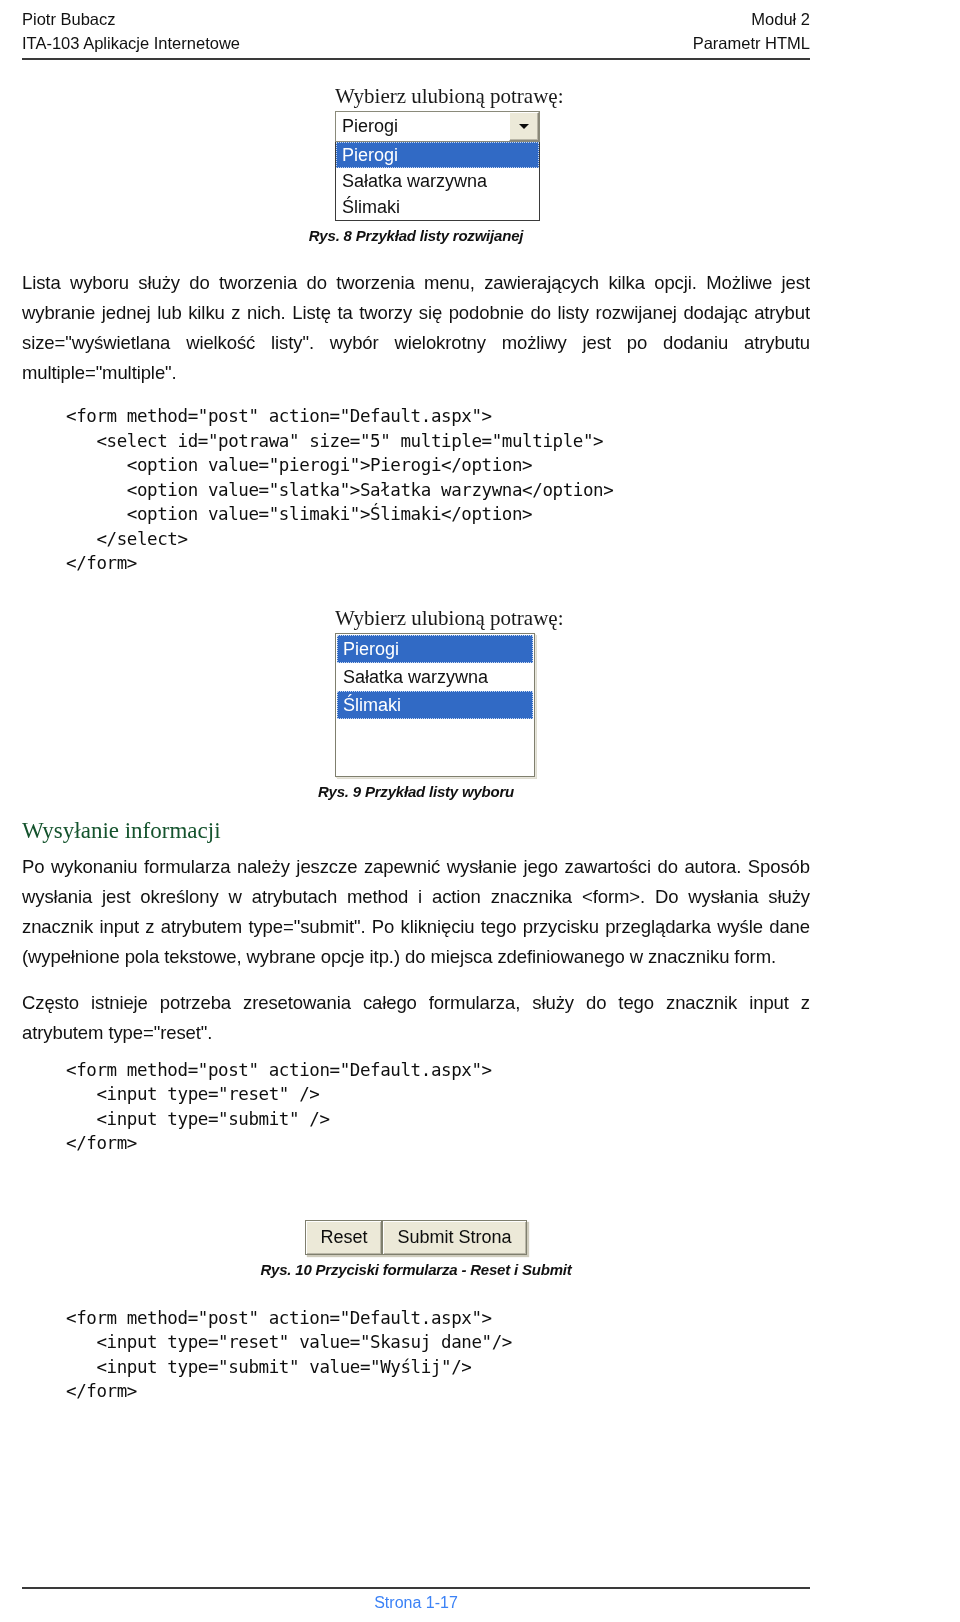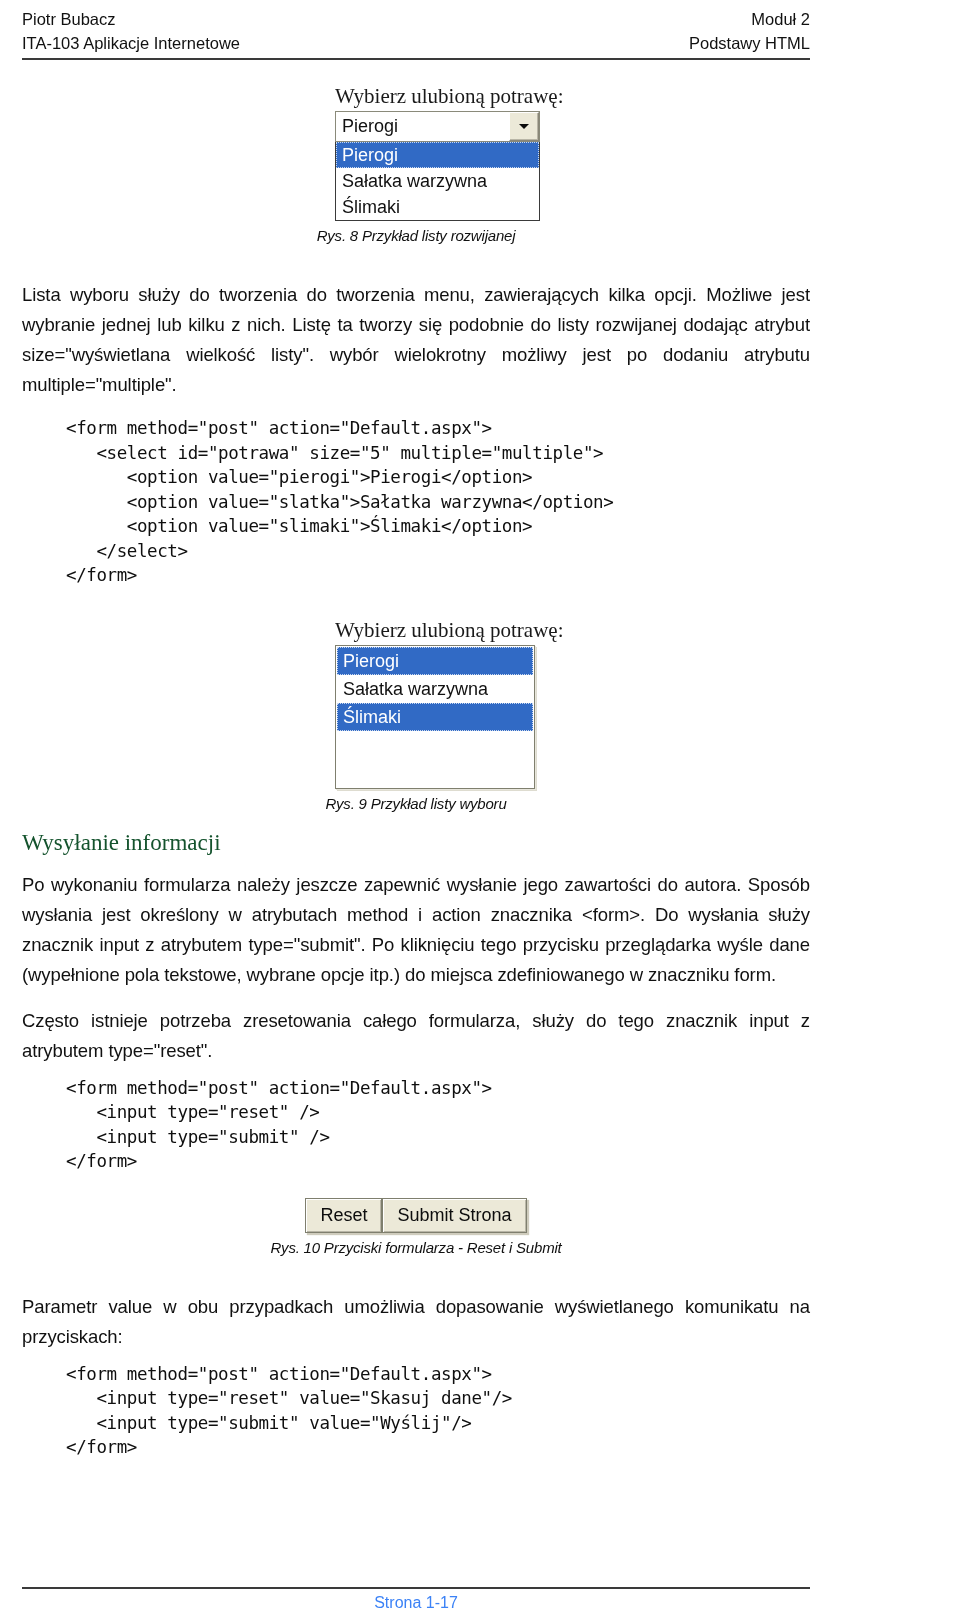--- a/index.html
+++ b/index.html
@@ -45,21 +45,21 @@
   }
 
   
   .body-wrap {
     padding: 0 0px;
   }
   p.para {
     font-size: 18.5px;
     line-height: 30px;
     text-align: justify;
-    margin: 12px 0 16px 0;
+    margin: 0 0 16px 0;
     color: #111;
     letter-spacing: -0.1px;
   }
   p.para.tight { margin-bottom: 10px; }
 
   h2.section-heading {
     font-family: "Liberation Serif", serif;
     font-size: 23px;
     font-weight: normal;
     color: #14532d;
@@ -74,21 +74,21 @@
     margin: 4px 0 14px 0;
     padding-left: 44px;
     color: #0f0f0f;
     white-space: pre;
     letter-spacing: -0.4px;
   }
 
   .fig-caption {
     font-family: "Liberation Sans", sans-serif;
     font-style: italic;
-    font-weight: normal;
+    font-weight: bold;
     font-size: 15px;
     text-align: center;
     color: #111;
     margin: 6px 0 0 0;
     letter-spacing: -0.2px;
   }
 
   
   .figure-block { width: 100%; }
   .fig-inner {
@@ -178,20 +178,21 @@
     padding: 1px;
   }
   .listbox .opt-row { height: 28px; line-height: 28px; }
   .listbox .opt-row.blank { background: #ffffff; }
 
   
   .btn-row {
     display: flex;
     justify-content: center;
     align-items: flex-start;
+    margin-top: 40px;
   }
   .win-button {
     background: #ece9d8;
     border: 1px solid #7f7f6e;
     box-shadow: inset 1px 1px 0 #ffffff, inset -1px -1px 0 #b9b6a7, 2px 2px 1px #cfccbd;
     font-family: "Liberation Sans", sans-serif;
     font-size: 18px;
     color: #0d0d0d;
     padding: 5px 14px 6px 14px;
     line-height: 22px;
@@ -225,21 +226,21 @@
 
 <div class="page">
 
   <div class="doc-header">
     <div class="hdr-row">
       <span class="hdr-left">Piotr Bubacz</span>
       <span class="hdr-right">Moduł 2</span>
     </div>
     <div class="hdr-row">
       <span class="hdr-left">ITA-103 Aplikacje Internetowe</span>
-      <span class="hdr-right">Podstawy HTML</span>
+      <span class="hdr-right">Parametr HTML</span>
     </div>
     <div class="hdr-rule"></div>
   </div>
 
   <div class="body-wrap">
 
     <div class="spacer-24"></div>
 
     <div class="figure-block">
       <div class="fig-inner" style="width:260px;margin-left:313px;">
@@ -308,21 +309,20 @@
     <div class="figure-block">
       <div class="btn-row">
         <div class="win-button">Reset</div>
         <div class="win-button">Submit Strona</div>
       </div>
       <div class="fig-caption">Rys. 10 Przyciski formularza - Reset i Submit</div>
     </div>
 
     <div class="spacer-24"></div>
 
-    <p class="para tight">Parametr value w obu przypadkach umożliwia dopasowanie wyświetlanego komunikatu na przyciskach:</p>
 
     <pre class="code-block">&lt;form method="post" action="Default.aspx"&gt;
    &lt;input type="reset" value="Skasuj dane"/&gt;
    &lt;input type="submit" value="Wyślij"/&gt;
 &lt;/form&gt;</pre>
 
   </div>
 
   <div class="doc-footer">
     <div class="ftr-rule"></div>

